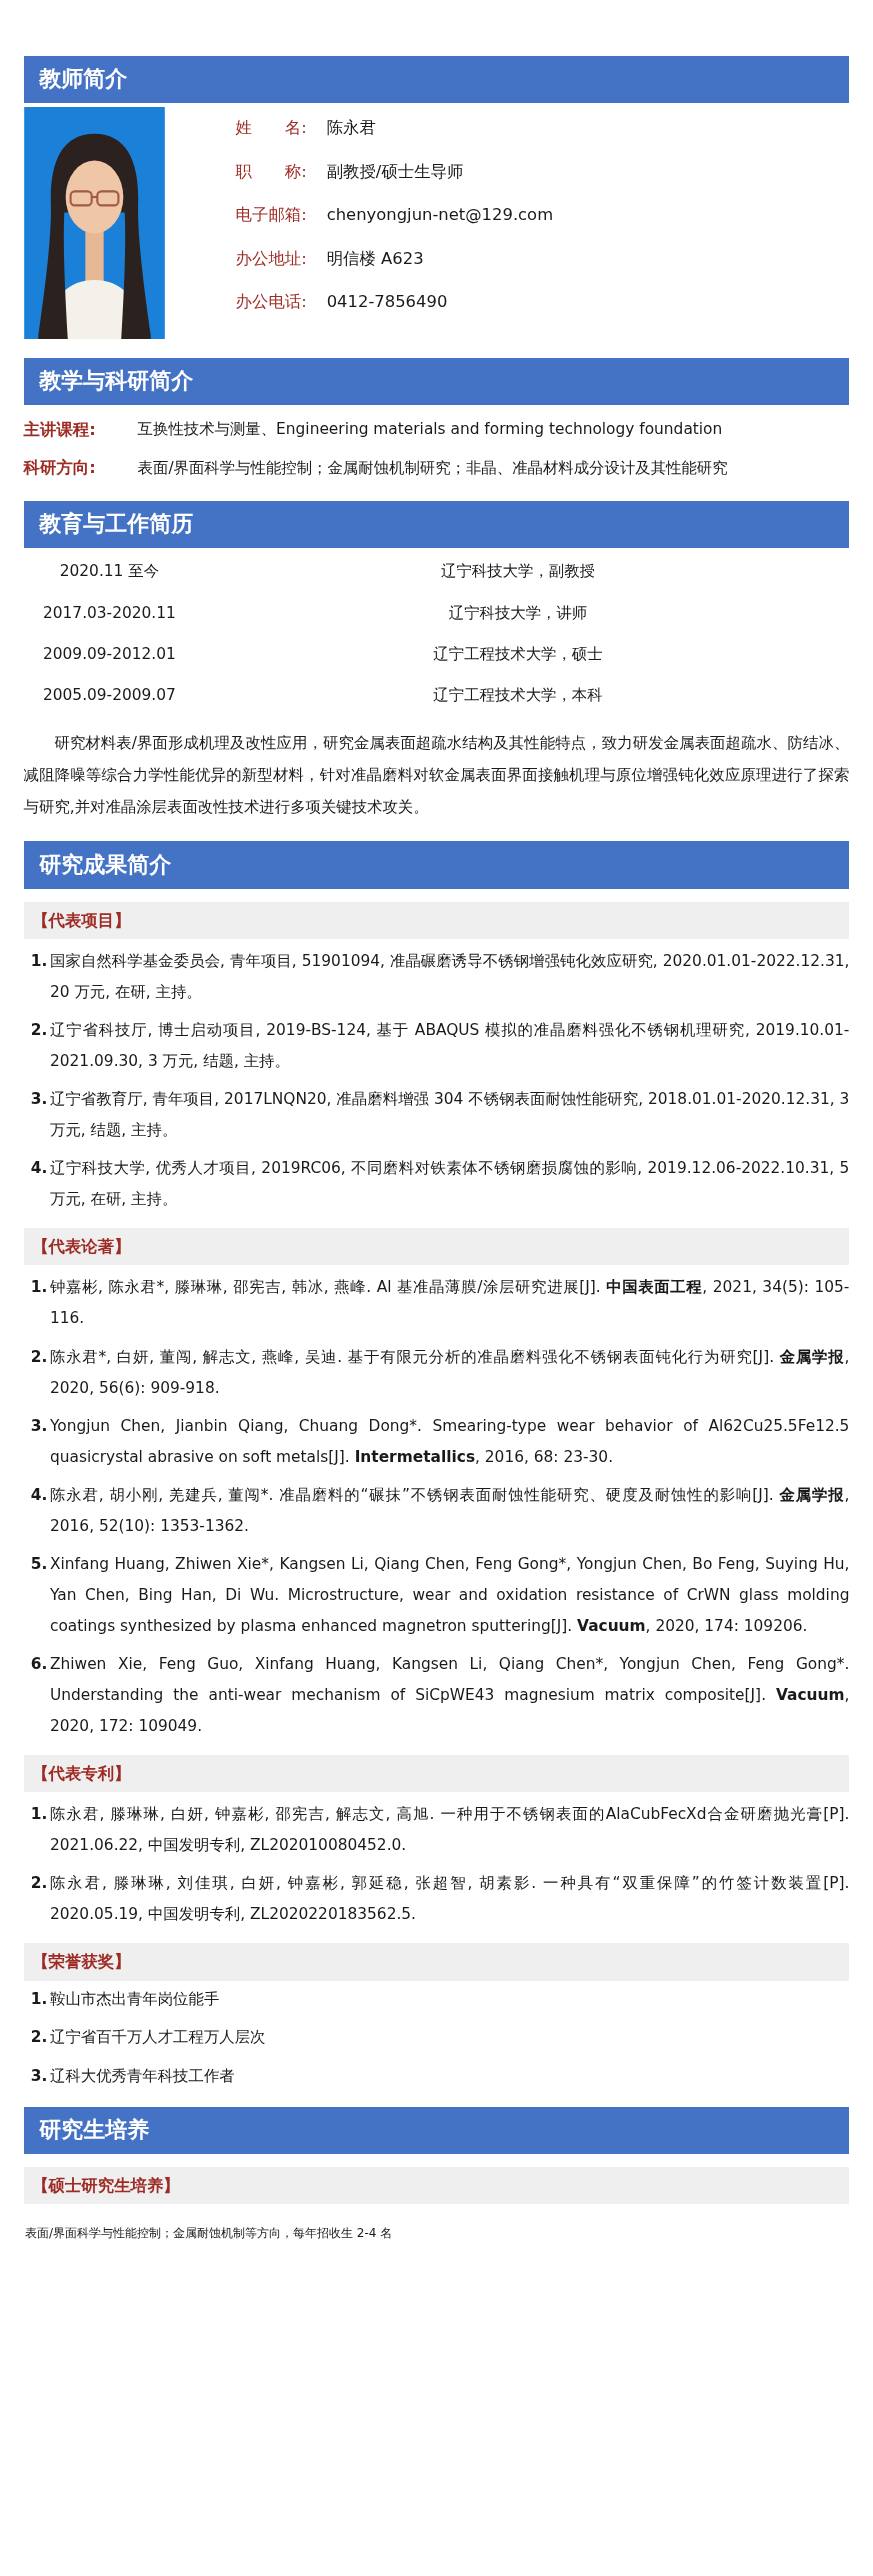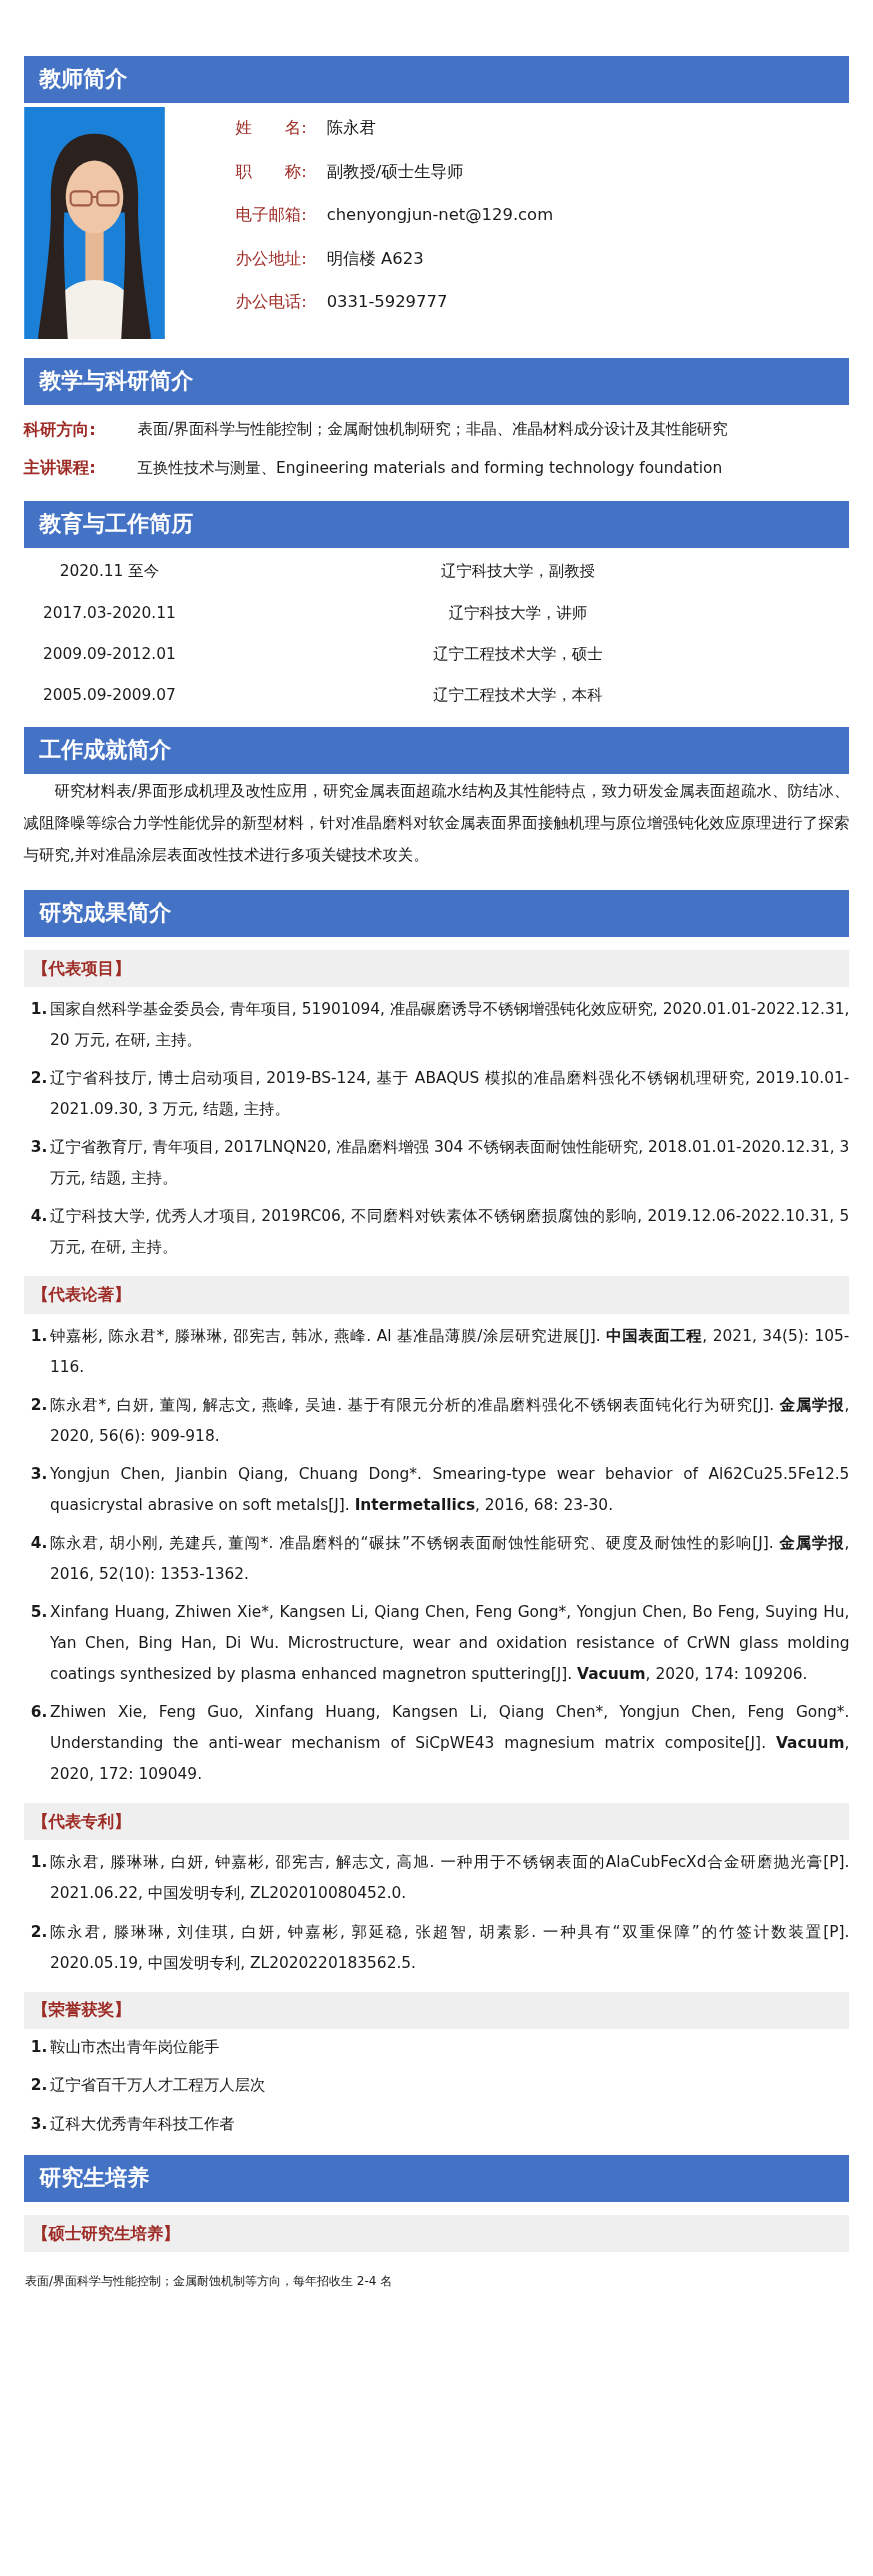--- a/index.html
+++ b/index.html
@@ -88,35 +88,35 @@
         <div class="info-row">
           <span class="info-label">电子邮箱:</span>
           <span class="info-value">chenyongjun-net@129.com</span>
         </div>
         <div class="info-row">
           <span class="info-label">办公地址:</span>
           <span class="info-value">明信楼 A623</span>
         </div>
         <div class="info-row">
           <span class="info-label">办公电话:</span>
-          <span class="info-value">0331-5929777</span>
+          <span class="info-value">0412-7856490</span>
         </div>
       </div>
   </div>
 
   <div class="bar">教学与科研简介</div>
   <div class="course-block" id="course-rows">
       <div class="course-row">
+        <span class="course-label">主讲课程:</span>
+        <span class="course-value">互换性技术与测量、Engineering materials and forming technology foundation</span>
+      </div>
+      <div class="course-row">
         <span class="course-label">科研方向:</span>
         <span class="course-value">表面/界面科学与性能控制；金属耐蚀机制研究；非晶、准晶材料成分设计及其性能研究</span>
       </div>
-      <div class="course-row">
-        <span class="course-label">主讲课程:</span>
-        <span class="course-value">互换性技术与测量、Engineering materials and forming technology foundation</span>
-      </div>
     </div>
 
   <div class="bar">教育与工作简历</div>
   <div class="edu-block" id="edu-rows">
       <div class="edu-row">
         <span class="edu-period">2020.11 至今</span>
         <span class="edu-desc">辽宁科技大学，副教授</span>
       </div>
       <div class="edu-row">
         <span class="edu-period">2017.03-2020.11</span>
@@ -125,21 +125,20 @@
       <div class="edu-row">
         <span class="edu-period">2009.09-2012.01</span>
         <span class="edu-desc">辽宁工程技术大学，硕士</span>
       </div>
       <div class="edu-row">
         <span class="edu-period">2005.09-2009.07</span>
         <span class="edu-desc">辽宁工程技术大学，本科</span>
       </div>
     </div>
 
-  <div class="bar">工作成就简介</div>
   <p class="para">研究材料表/界面形成机理及改性应用，研究金属表面超疏水结构及其性能特点，致力研发金属表面超疏水、防结冰、减阻降噪等综合力学性能优异的新型材料，针对准晶磨料对软金属表面界面接触机理与原位增强钝化效应原理进行了探索与研究,并对准晶涂层表面改性技术进行多项关键技术攻关。</p>
 
   <div class="bar">研究成果简介</div>
 
   <div class="band">【代表项目】</div>
   <div class="list" id="projects">
       <div class="item">
         <span class="num">1.</span>
         <span class="txt">国家自然科学基金委员会, 青年项目, 51901094, 准晶碾磨诱导不锈钢增强钝化效应研究, 2020.01.01-2022.12.31, 20 万元, 在研, 主持。</span>
       </div>

